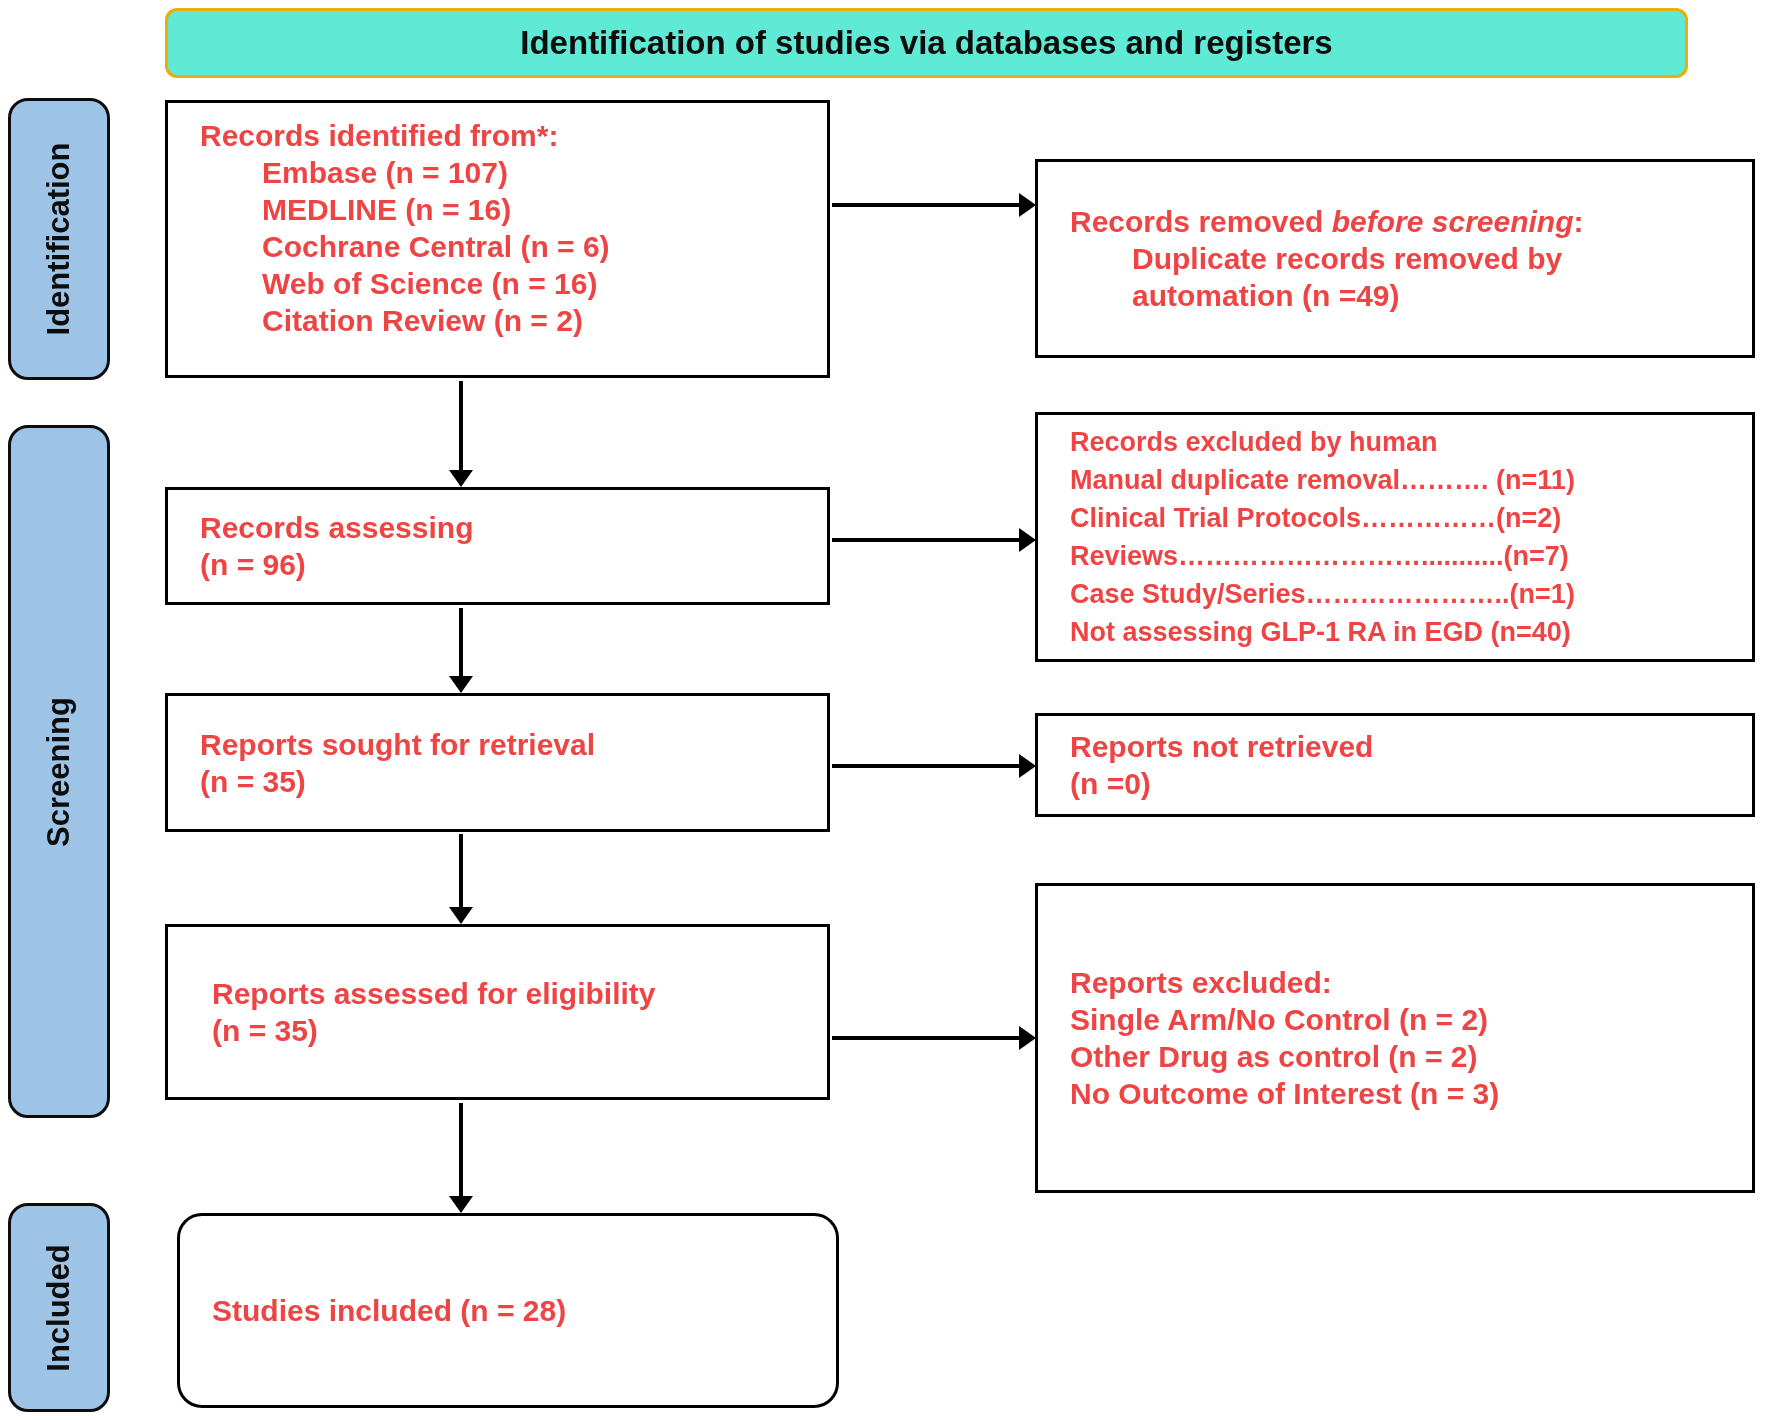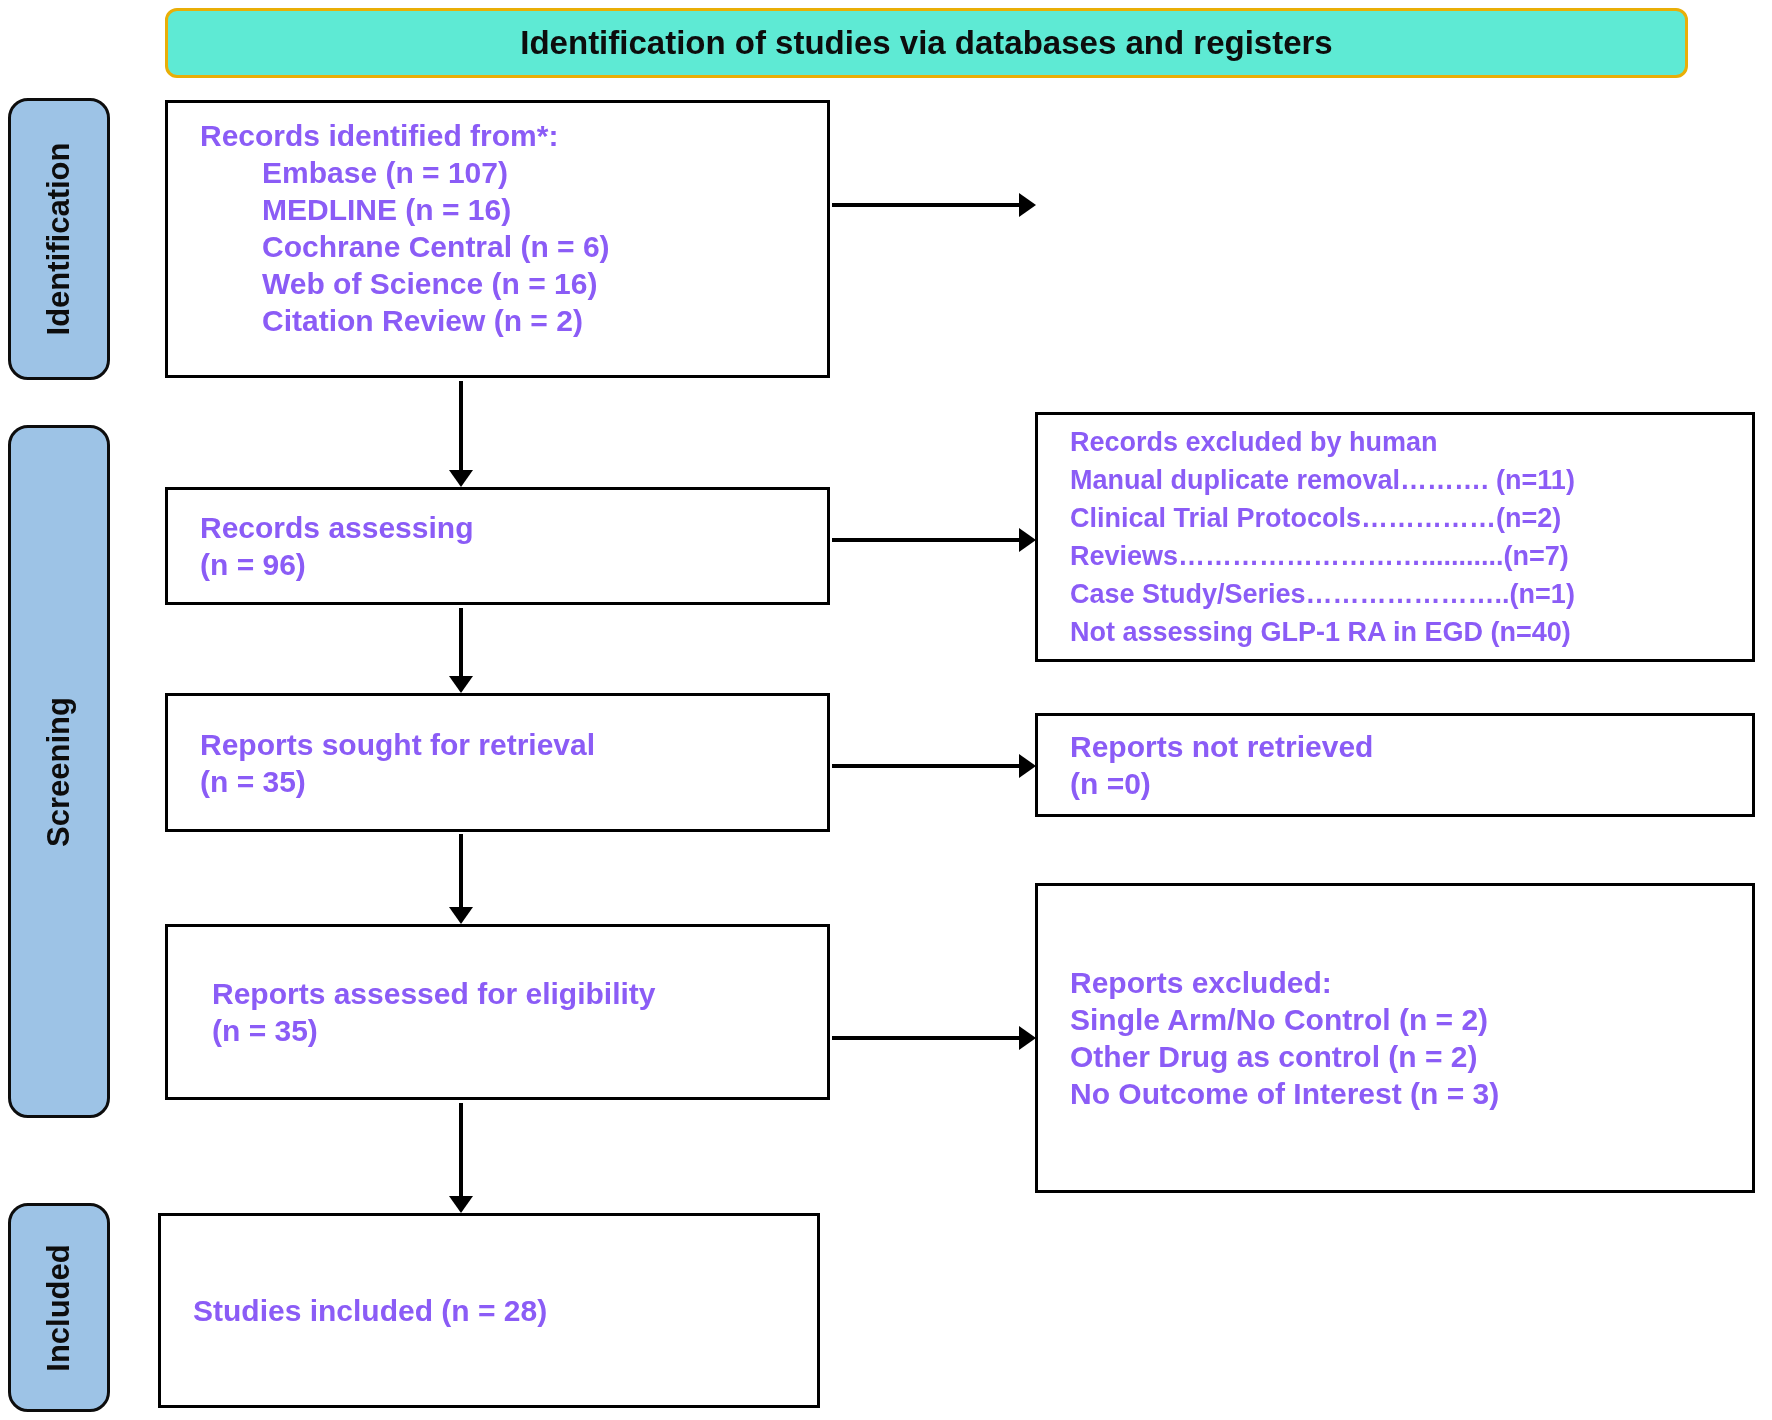--- a/index.html
+++ b/index.html
@@ -43,33 +43,33 @@
   .rail-identification { top: 98px;  height: 282px; }
   .rail-screening      { top: 425px; height: 693px; }
   .rail-included       { top: 1203px; height: 209px; }
 
   
   .fbox {
     position: absolute;
     background: #ffffff;
     border: 3px solid #000000;
     font-size: 30px; font-weight: bold; line-height: 37px;
-    color: #8b5cf6;
+    color: #ef4444;
   }
   .fbox .inner { padding: 14px 18px 10px 32px; }
   .fbox.vcenter { display: flex; align-items: center; }
   .fbox.vcenter .inner { padding-top: 0; padding-bottom: 0; }
   .indent { margin-left: 62px; }
   .hang { margin-left: 62px; max-width: 580px; }
 
   .box-identified { left: 165px; top: 100px;  width: 665px; height: 278px; }
   .box-screened   { left: 165px; top: 487px;  width: 665px; height: 118px; }
   .box-sought     { left: 165px; top: 693px;  width: 665px; height: 139px; }
   .box-assessed   { left: 165px; top: 924px;  width: 665px; height: 176px; padding-left: 12px; }
-  .box-included   { left: 158px; top: 1213px; width: 662px; height: 195px; }
+  .box-included   { left: 177px; top: 1213px; width: 662px; height: 195px; border-radius: 25px; }
 
   .box-removed       { left: 1035px; top: 159px; width: 720px; height: 199px; }
   .box-excluded-rec  { left: 1035px; top: 412px; width: 720px; height: 250px; font-size: 27px; line-height: 38px; }
   .box-notretrieved  { left: 1035px; top: 713px; width: 720px; height: 104px; }
   .box-excluded-rep  { left: 1035px; top: 883px; width: 720px; height: 310px; }
 
   .italic { font-style: italic; }
 
   
   .shaft-v { position: absolute; width: 4px; background: #000; }
@@ -128,20 +128,28 @@
     <div class="inner">
       <div>Records identified from*:</div>
       <div class="indent">Embase (n = 107)</div>
       <div class="indent">MEDLINE (n = 16)</div>
       <div class="indent">Cochrane Central (n = 6)</div>
       <div class="indent">Web of Science (n = 16)</div>
       <div class="indent">Citation Review (n = 2)</div>
     </div>
   </div>
 
+  <div class="fbox box-removed vcenter">
+    <div class="inner">
+      <div>
+        <span>Records removed </span><span class="italic">before screening</span><span>:</span>
+      </div>
+      <div class="hang">Duplicate records removed by automation (n =49)</div>
+    </div>
+  </div>
 
   <div class="fbox box-screened vcenter">
     <div class="inner">
       <div>Records assessing</div>
       <div>(n = 96)</div>
     </div>
   </div>
 
   <div class="fbox box-excluded-rec vcenter">
     <div class="inner">

